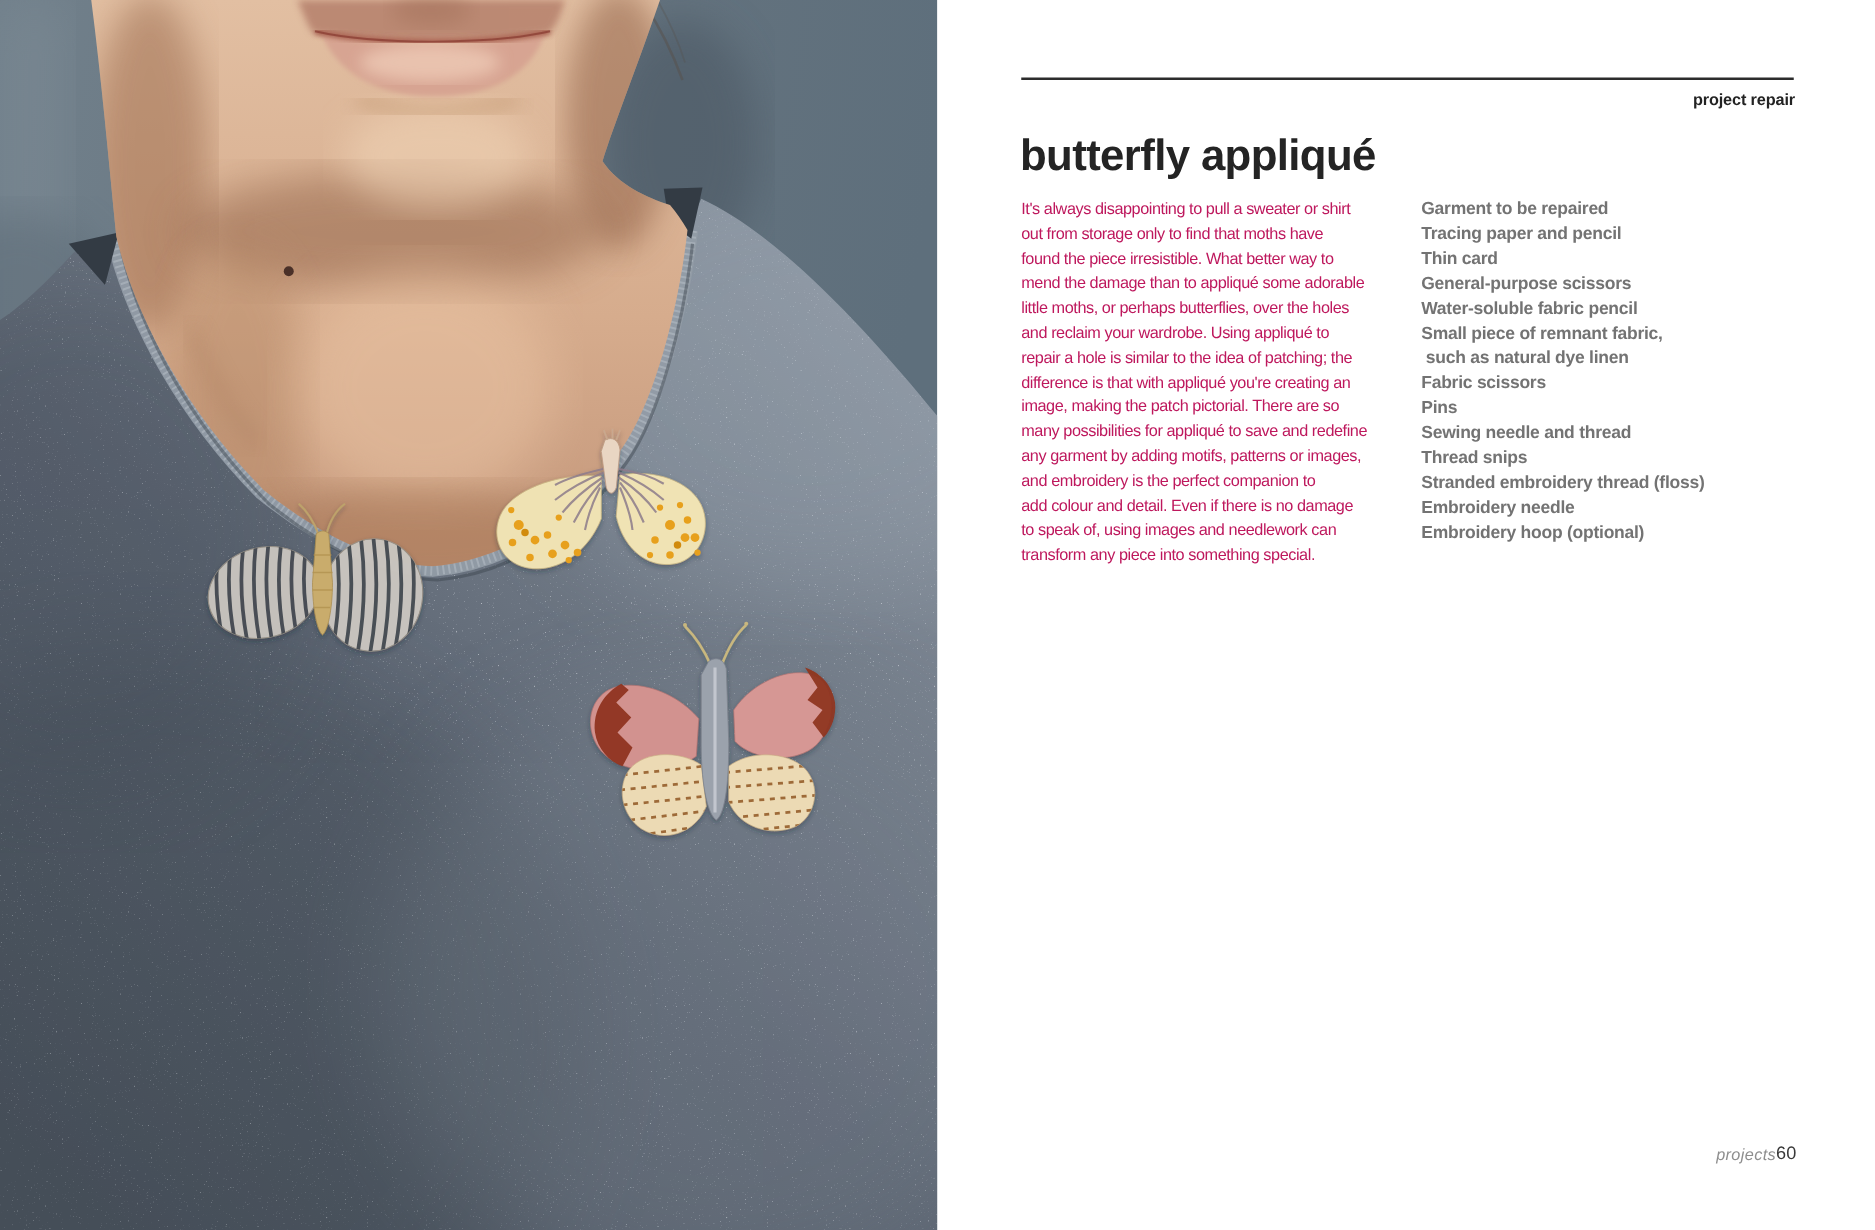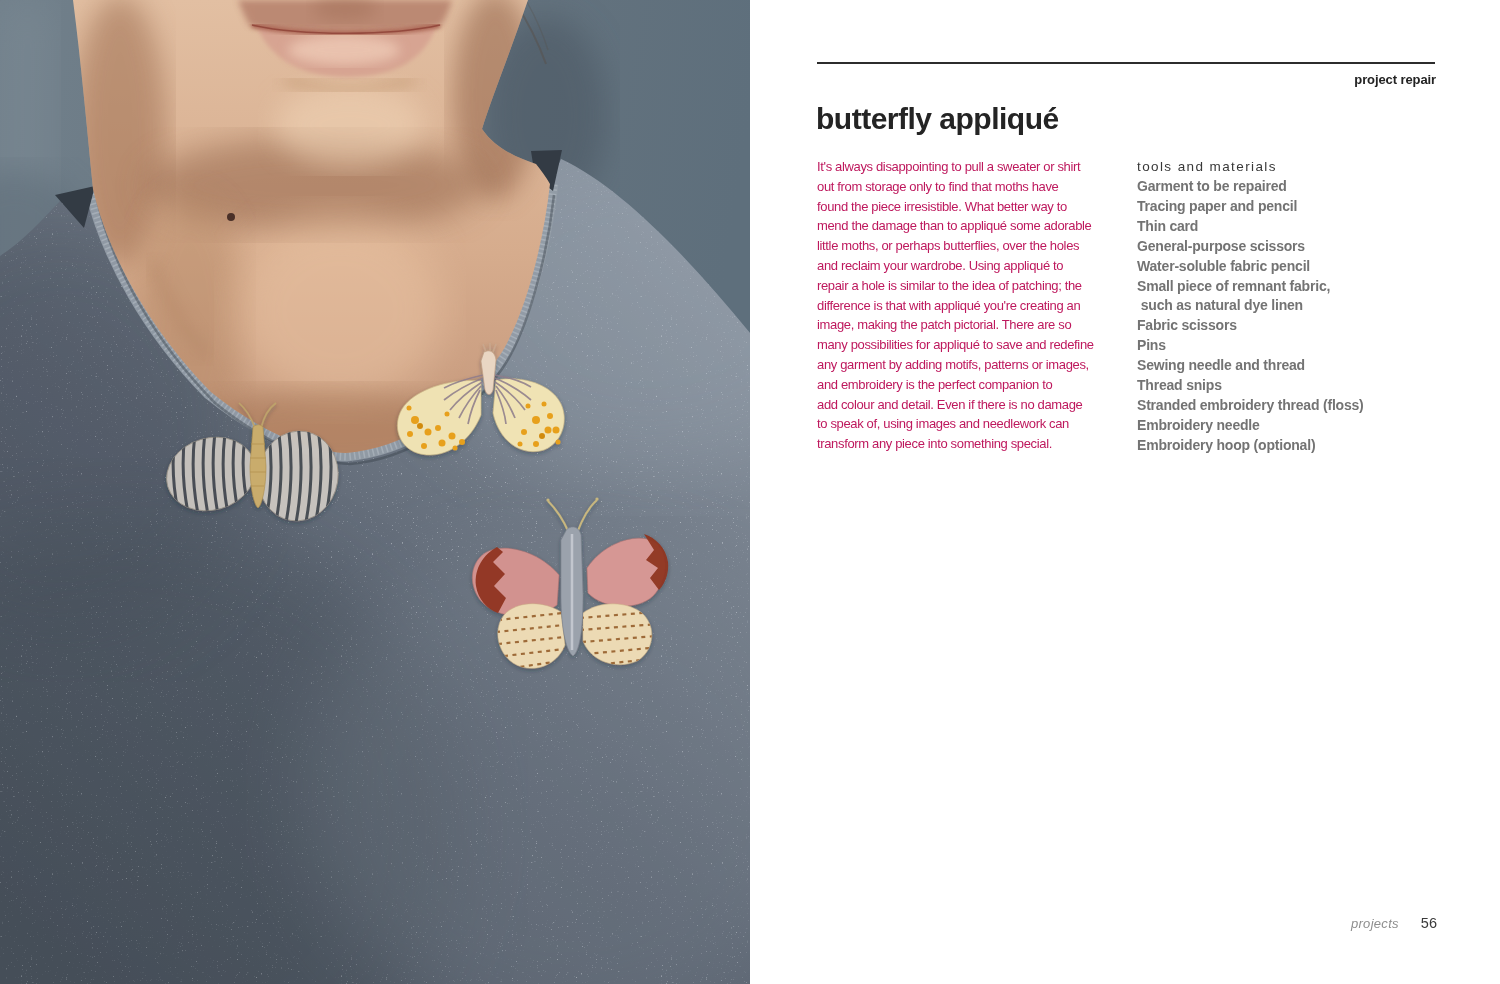--- a/index.html
+++ b/index.html
@@ -9,38 +9,38 @@
   }
   .photo{position:absolute;left:0;top:0;width:750px;height:984px;}
   .content{position:absolute;left:750px;top:0;width:750px;height:984px;background:#ffffff;}
   .rule{position:absolute;left:67px;top:62px;width:618px;height:2px;background:#2c2c2c;}
   .kicker{
     position:absolute;top:72px;right:64px;
     font-size:13px;font-weight:bold;letter-spacing:-0.1px;color:#232323;
   }
   .title{
     position:absolute;left:66px;top:82px;
-    font-size:30px;font-weight:bold;letter-spacing:-0.5px;color:#242424;
+    font-size:35px;font-weight:bold;letter-spacing:-0.5px;color:#242424;
   }
   .bodycol{
     position:absolute;left:67px;top:157px;width:318px;
     font-size:13px;line-height:19.8px;letter-spacing:-0.35px;color:#be185d;
     white-space:pre-line;
   }
   .toolscol{position:absolute;left:387px;top:157px;width:300px;}
   .tools-heading{
     font-size:13.5px;font-weight:normal;letter-spacing:1.4px;color:#383838;
     line-height:20px;margin:0;
   }
   .tools-list{
     font-size:14px;font-weight:bold;letter-spacing:-0.2px;color:#737373;
     line-height:19.9px;white-space:pre-line;margin:0;
   }
   .footer{
-    position:absolute;top:915px;right:63px;display:flex;align-items:center;gap:22px;
+    position:absolute;top:915px;right:63px;display:flex;align-items:center;
   }
   .footer .section{font-size:13px;font-style:italic;color:#8e8e8e;letter-spacing:0.3px;}
   .footer .pagenum{font-size:14.5px;color:#3a3a3a;}
 </style>
 </head>
 <body>
 
 <div class="page">
 
   <div class="photo">
@@ -299,36 +299,35 @@
 difference is that with appliqué you're creating an
 image, making the patch pictorial. There are so
 many possibilities for appliqué to save and redefine
 any garment by adding motifs, patterns or images,
 and embroidery is the perfect companion to
 add colour and detail. Even if there is no damage
 to speak of, using images and needlework can
 transform any piece into something special.</div>
 
     <div class="toolscol">
-      <p class="tools-heading">tools and materials</p>
       <p class="tools-list">Garment to be repaired
 Tracing paper and pencil
 Thin card
 General-purpose scissors
 Water-soluble fabric pencil
 Small piece of remnant fabric,
 &nbsp;such as natural dye linen
 Fabric scissors
 Pins
 Sewing needle and thread
 Thread snips
 Stranded embroidery thread (floss)
 Embroidery needle
 Embroidery hoop (optional)</p>
     </div>
 
     <div class="footer">
       <span class="section">projects</span>
-      <span class="pagenum">56</span>
+      <span class="pagenum">60</span>
     </div>
   </div>
 
 </div>
 
 </body></html>

